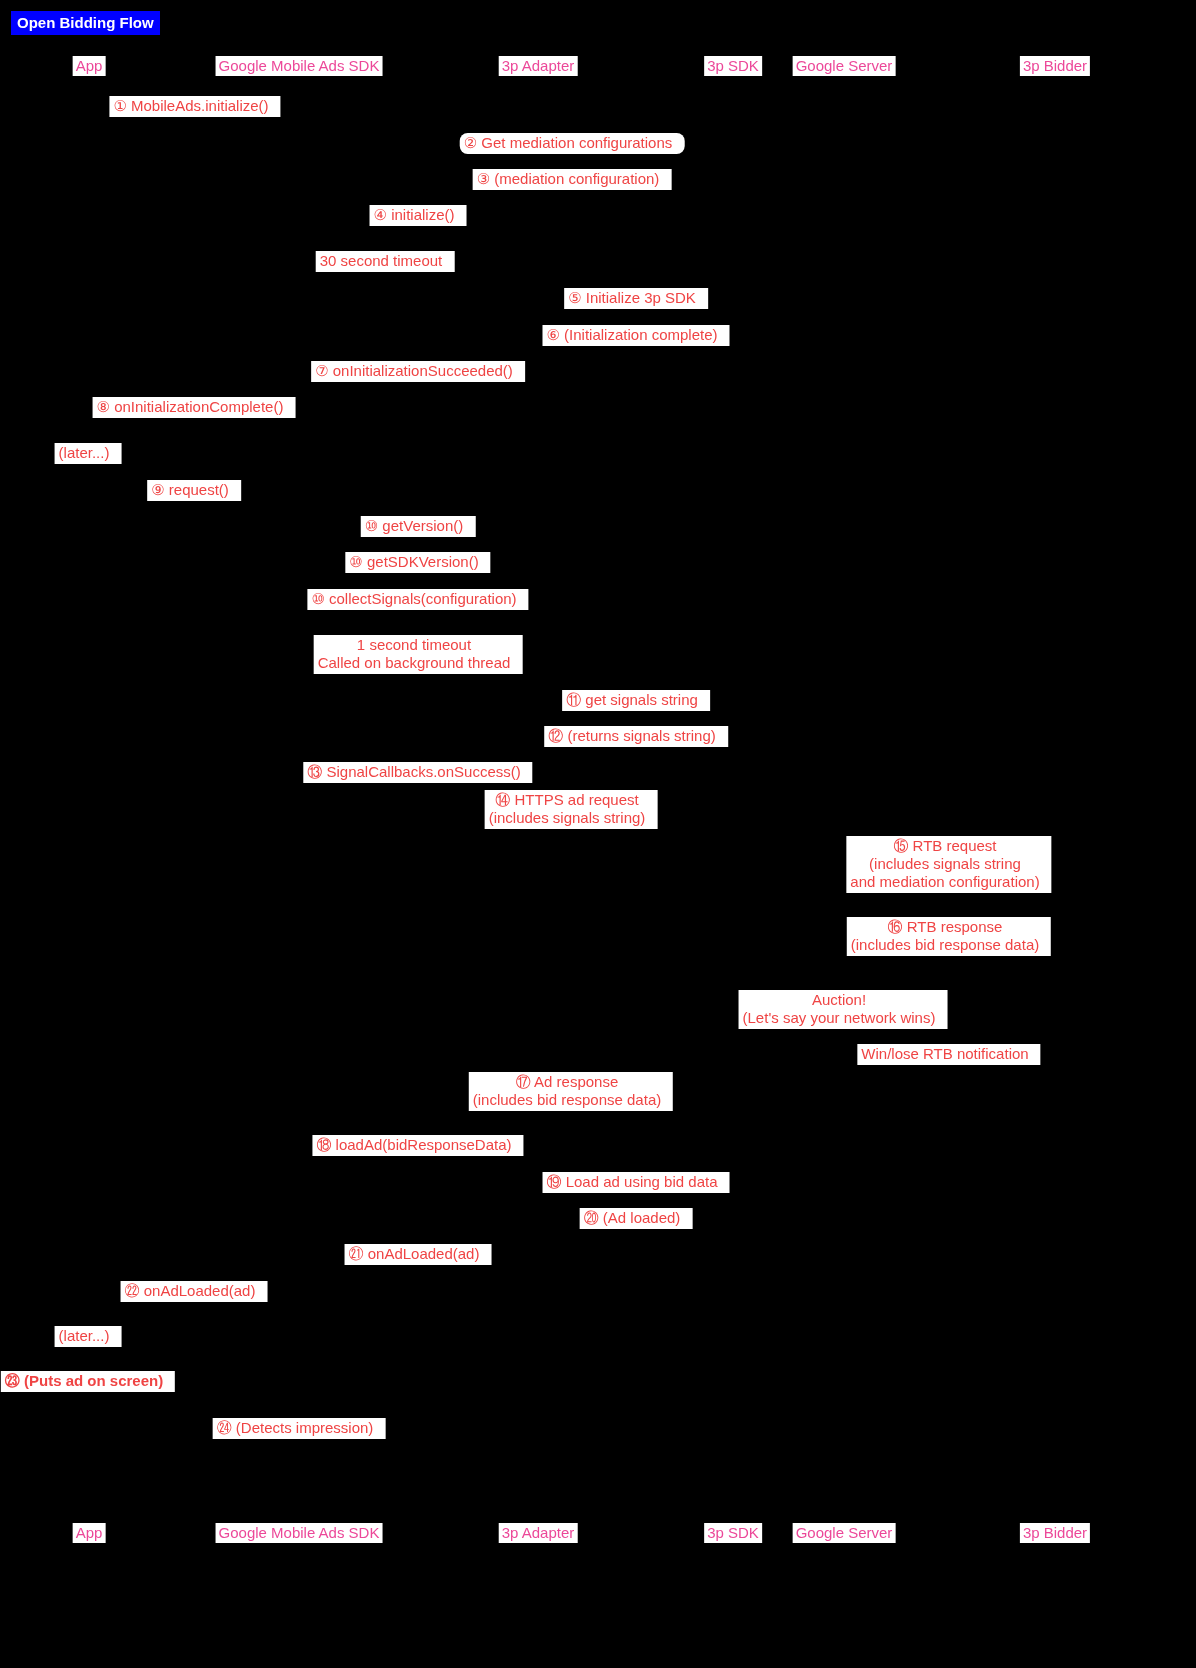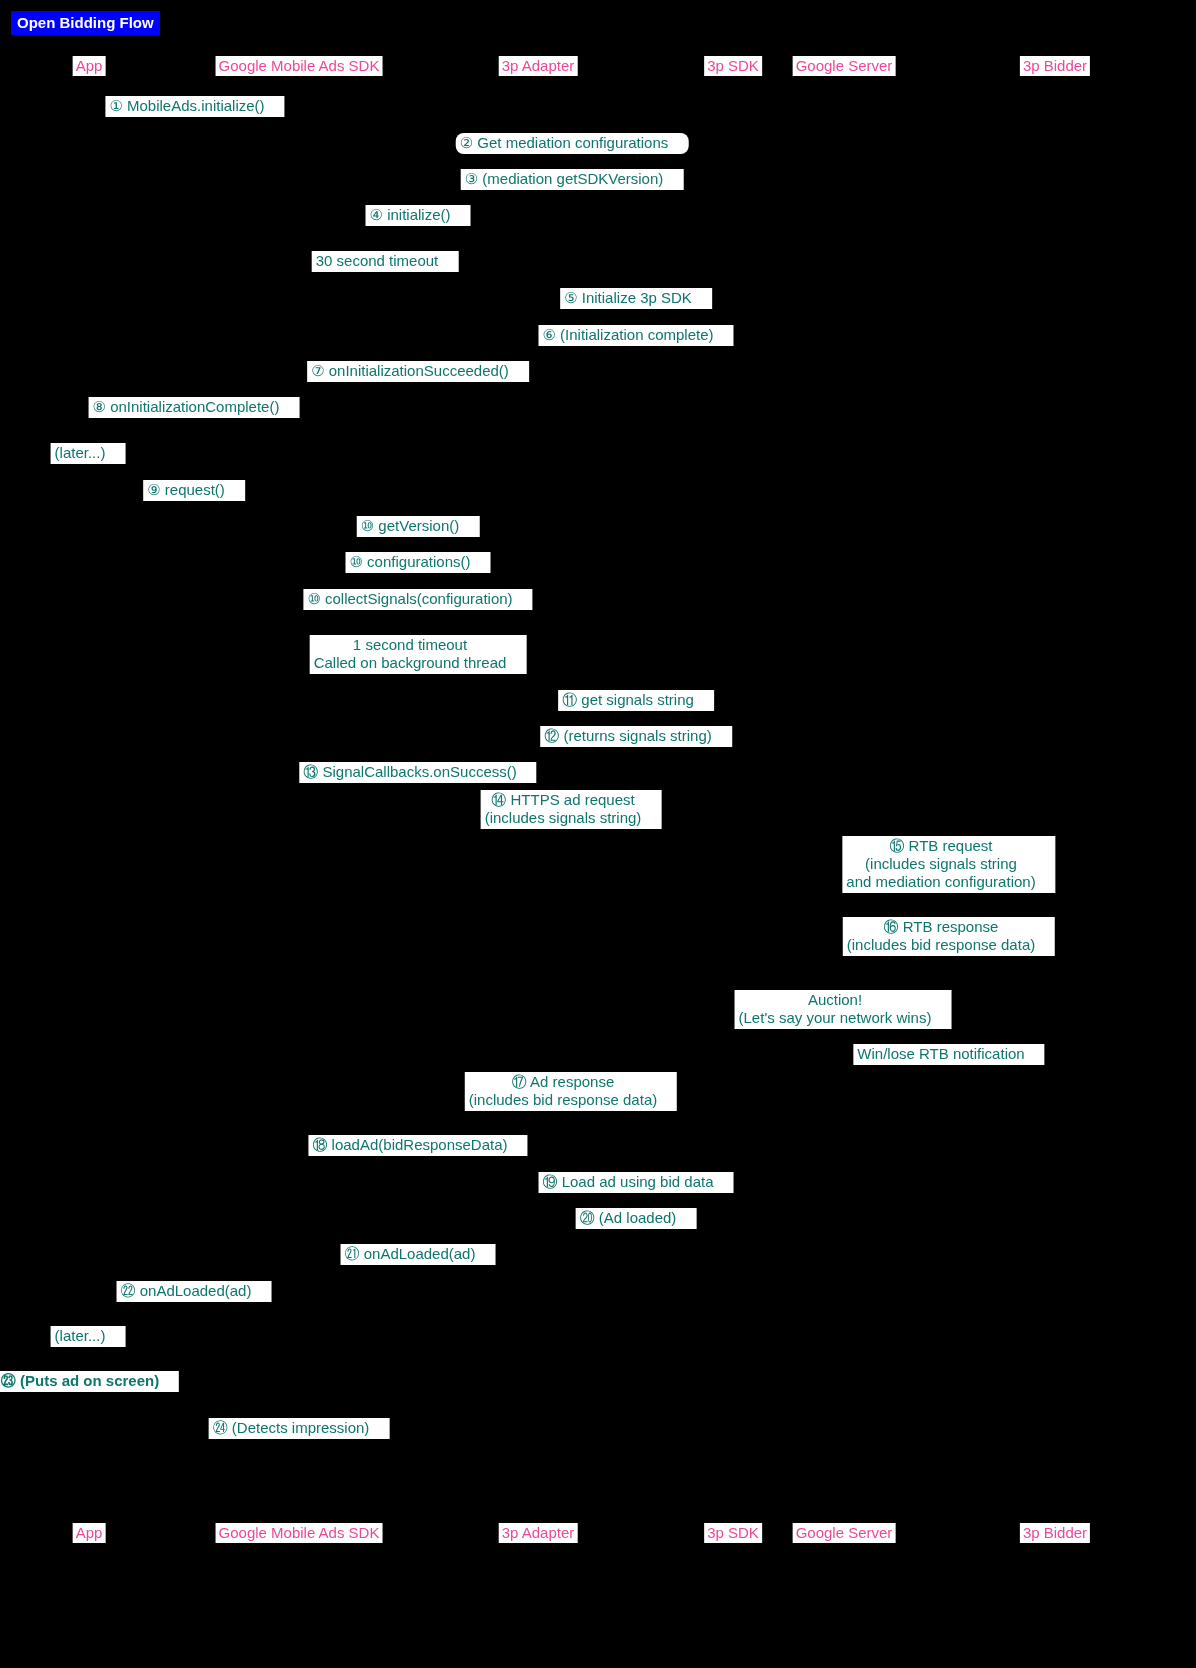--- a/index.html
+++ b/index.html
@@ -39,24 +39,24 @@
     color: #ec4899;
     font-size: 15px;
     line-height: 18px;
     padding: 1px 3px;
     white-space: nowrap;
     transform: translateX(-50%);
   }
   .msg {
     position: absolute;
     background: #ffffff;
-    color: #0f766e;
+    color: #ef4444;
     font-size: 15px;
     line-height: 18px;
-    padding: 1px 20px 2px 4px;
+    padding: 1px 12px 2px 4px;
     white-space: pre;
     text-align: center;
     transform: translateX(-50%);
   }
 </style>
 </head>
 <body>
 
 <div id="stage">
   <div class="title-badge">Open Bidding Flow</div>
@@ -67,31 +67,31 @@
     <div class="lifeline-label" style="left: 538px; top: 56px;">3p Adapter</div>
     <div class="lifeline-label" style="left: 538px; top: 1523px;">3p Adapter</div>
     <div class="lifeline-label" style="left: 733px; top: 56px;">3p SDK</div>
     <div class="lifeline-label" style="left: 733px; top: 1523px;">3p SDK</div>
     <div class="lifeline-label" style="left: 844px; top: 56px;">Google Server</div>
     <div class="lifeline-label" style="left: 844px; top: 1523px;">Google Server</div>
     <div class="lifeline-label" style="left: 1055px; top: 56px;">3p Bidder</div>
     <div class="lifeline-label" style="left: 1055px; top: 1523px;">3p Bidder</div>
     <div class="msg" style="left: 195px; top: 96px;">① MobileAds.initialize()</div>
     <div class="msg" style="left: 572px; top: 133px; border-radius: 8px;">② Get mediation configurations</div>
-    <div class="msg" style="left: 572px; top: 169px;">③ (mediation getSDKVersion)</div>
+    <div class="msg" style="left: 572px; top: 169px;">③ (mediation configuration)</div>
     <div class="msg" style="left: 418px; top: 205px;">④ initialize()</div>
     <div class="msg" style="left: 385px; top: 251px;">30 second timeout</div>
     <div class="msg" style="left: 636px; top: 288px;">⑤ Initialize 3p SDK</div>
     <div class="msg" style="left: 636px; top: 325px;">⑥ (Initialization complete)</div>
     <div class="msg" style="left: 418px; top: 361px;">⑦ onInitializationSucceeded()</div>
     <div class="msg" style="left: 194px; top: 397px;">⑧ onInitializationComplete()</div>
     <div class="msg" style="left: 88px; top: 443px;">(later...)</div>
     <div class="msg" style="left: 194px; top: 480px;">⑨ request()</div>
     <div class="msg" style="left: 418px; top: 516px;">⑩ getVersion()</div>
-    <div class="msg" style="left: 418px; top: 552px;">⑩ configurations()</div>
+    <div class="msg" style="left: 418px; top: 552px;">⑩ getSDKVersion()</div>
     <div class="msg" style="left: 418px; top: 589px;">⑩ collectSignals(configuration)</div>
     <div class="msg" style="left: 418px; top: 635px;">1 second timeout
 Called on background thread</div>
     <div class="msg" style="left: 636px; top: 690px;">⑪ get signals string</div>
     <div class="msg" style="left: 636px; top: 726px;">⑫ (returns signals string)</div>
     <div class="msg" style="left: 418px; top: 762px;">⑬ SignalCallbacks.onSuccess()</div>
     <div class="msg" style="left: 571px; top: 790px;">⑭ HTTPS ad request
 (includes signals string)</div>
     <div class="msg" style="left: 949px; top: 836px;">⑮ RTB request
 (includes signals string

